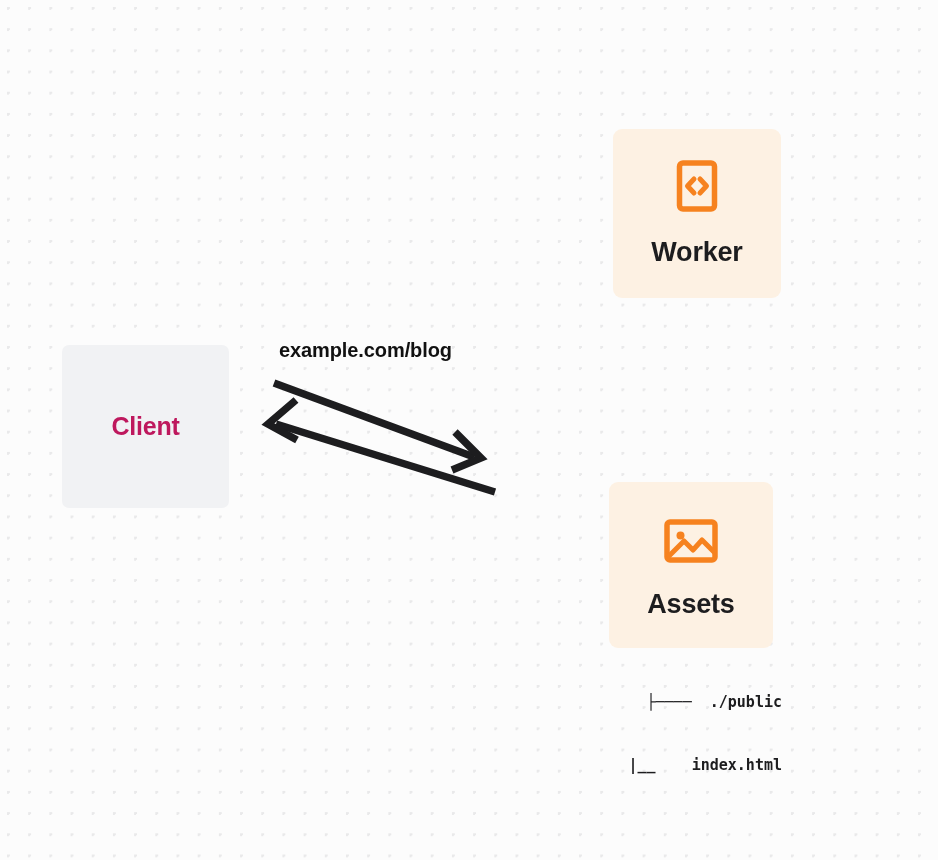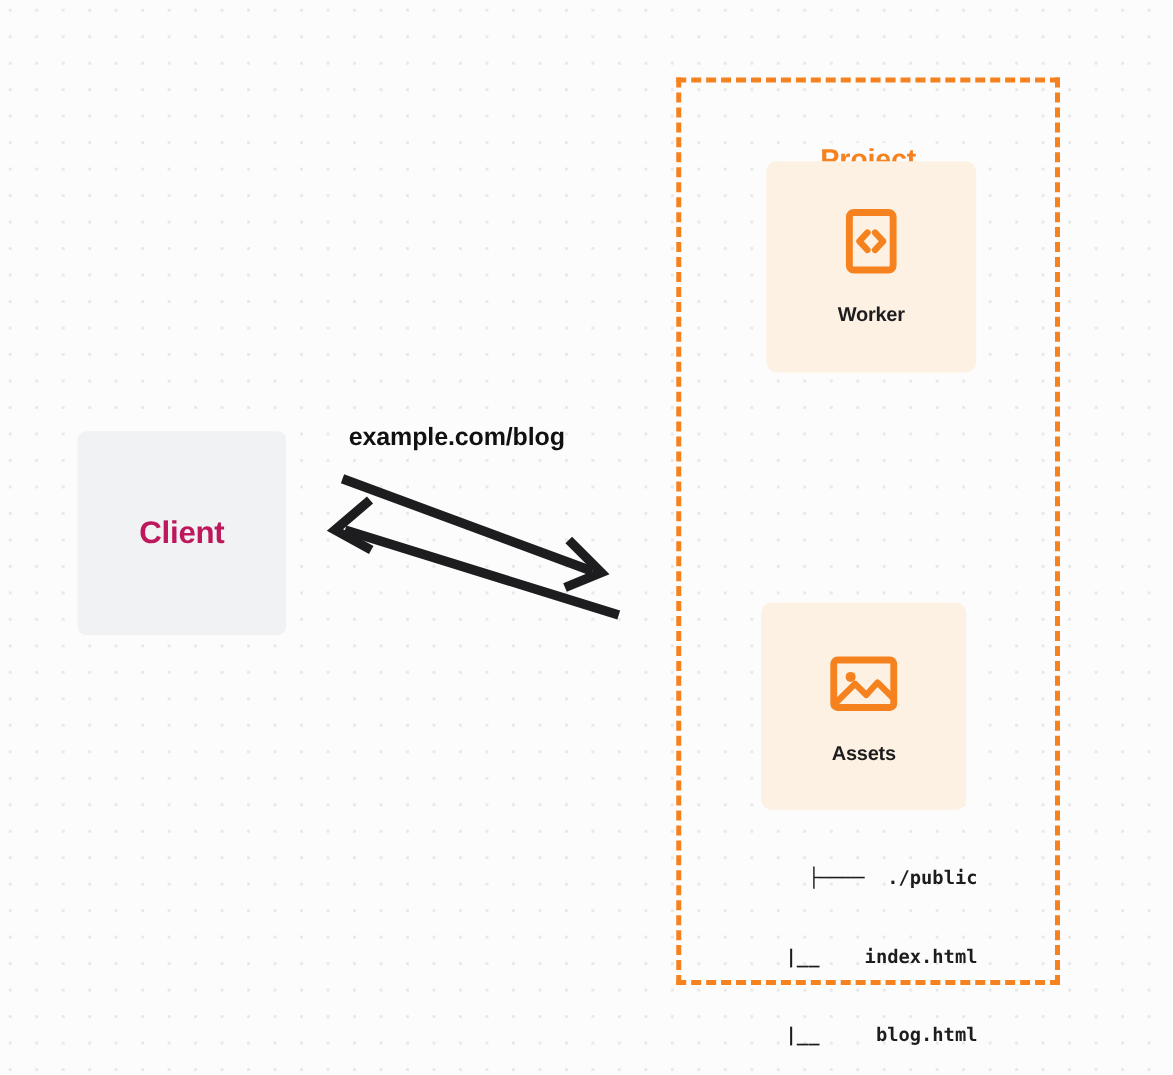--- a/index.html
+++ b/index.html
@@ -111,21 +111,21 @@
     width: 164px;
     height: 166px;
   }
   .card-icon {
     width: 60px;
     height: 60px;
     display: block;
   }
   .card-label {
     margin-top: 18px;
-    font-size: 16px;
+    font-size: 27px;
     font-weight: 700;
     color: #1d1d1f;
     letter-spacing: -0.2px;
   }
 
   
   .file-tree {
     position: absolute;
     left: 586px;
     top: 650px;
@@ -160,23 +160,20 @@
       <line x1="274" y1="383" x2="474" y2="457" stroke="#1d1d1f" stroke-width="7.5" stroke-linecap="butt"></line>
       <polyline points="455,432 481,458 452,470" fill="none" stroke="#1d1d1f" stroke-width="7.5" stroke-linecap="butt" stroke-linejoin="miter"></polyline>
     </g>
 
     <g>
       <line x1="495" y1="492" x2="276" y2="424" stroke="#1d1d1f" stroke-width="7.5" stroke-linecap="butt"></line>
       <polyline points="296,400 268,424 297,440" fill="none" stroke="#1d1d1f" stroke-width="7.5" stroke-linecap="butt" stroke-linejoin="miter"></polyline>
     </g>
   </svg>
 
-  <div class="project-container">
-    <div class="project-title">Project</div>
-  </div>
 
   <div class="service-card card-worker">
     <svg class="card-icon" viewBox="0 0 60 60" fill="none">
       <rect x="12.5" y="4" width="35" height="46" rx="3.5" stroke="#f6821f" stroke-width="5.5" fill="none"></rect>
       <polyline points="27,20 20.5,27 27,34" stroke="#f6821f" stroke-width="5" fill="none" stroke-linecap="round" stroke-linejoin="round"></polyline>
       <polyline points="33,20 39.5,27 33,34" stroke="#f6821f" stroke-width="5" fill="none" stroke-linecap="round" stroke-linejoin="round"></polyline>
     </svg>
     <span class="card-label">Worker</span>
   </div>
 
@@ -185,17 +182,16 @@
       <rect x="6" y="11" width="48" height="38" rx="3" stroke="#f6821f" stroke-width="5.5" fill="none"></rect>
       <circle cx="19.5" cy="24.5" r="4" fill="#f6821f"></circle>
       <polyline points="8,45 23,30 32,39 41,29 53,41" stroke="#f6821f" stroke-width="5" fill="none" stroke-linecap="round" stroke-linejoin="round"></polyline>
     </svg>
     <span class="card-label">Assets</span>
   </div>
 
   <div class="file-tree">
     <span class="file-tree-line">├────  ./public</span>
     <span class="file-tree-line">   |__    index.html</span>
-    <span class="file-tree-line">   |__     blog.html</span>
     
   </div>
 
 </div>
 
 </body></html>

